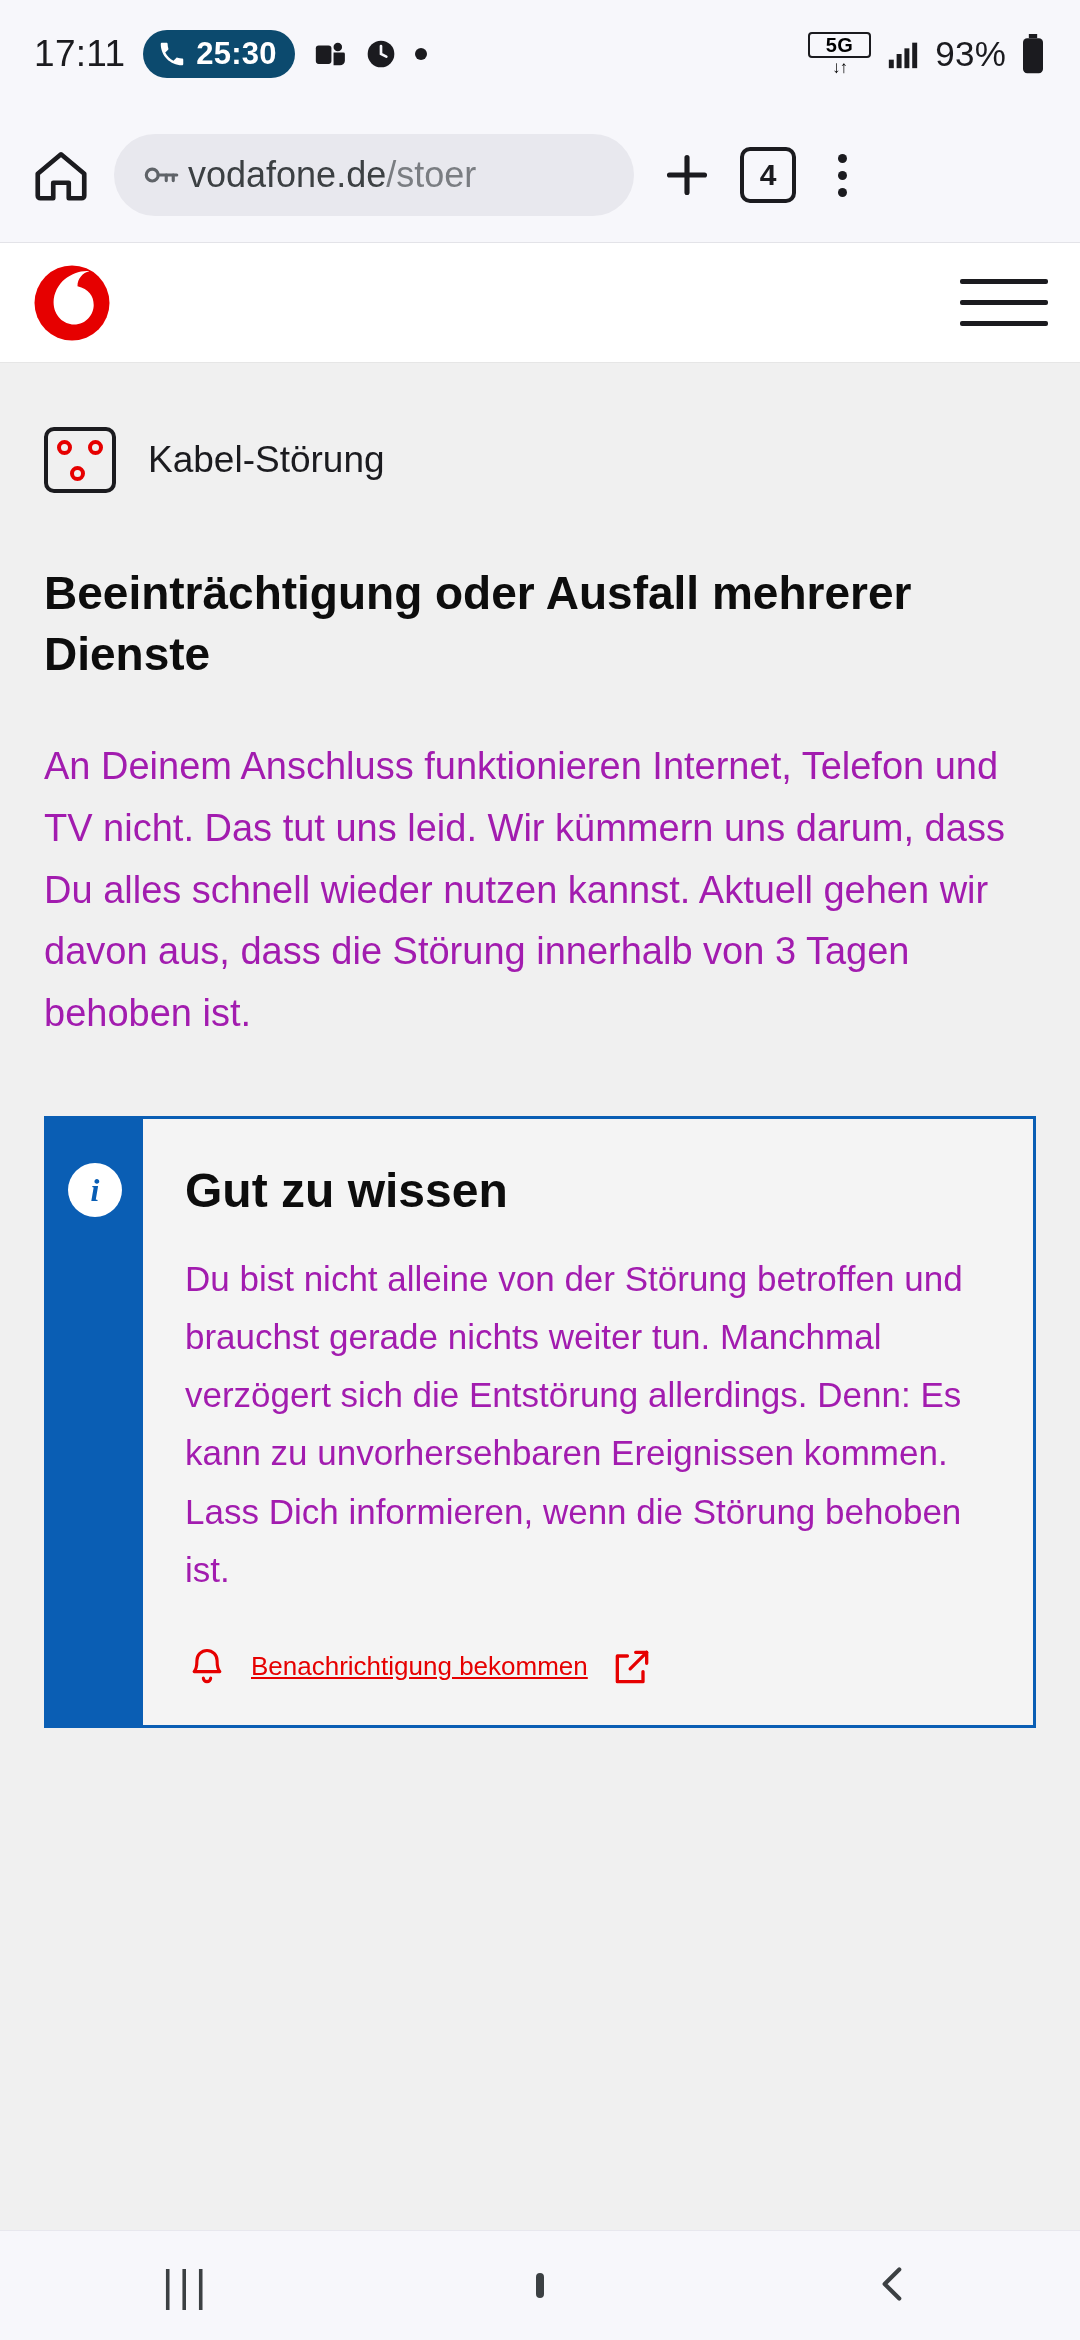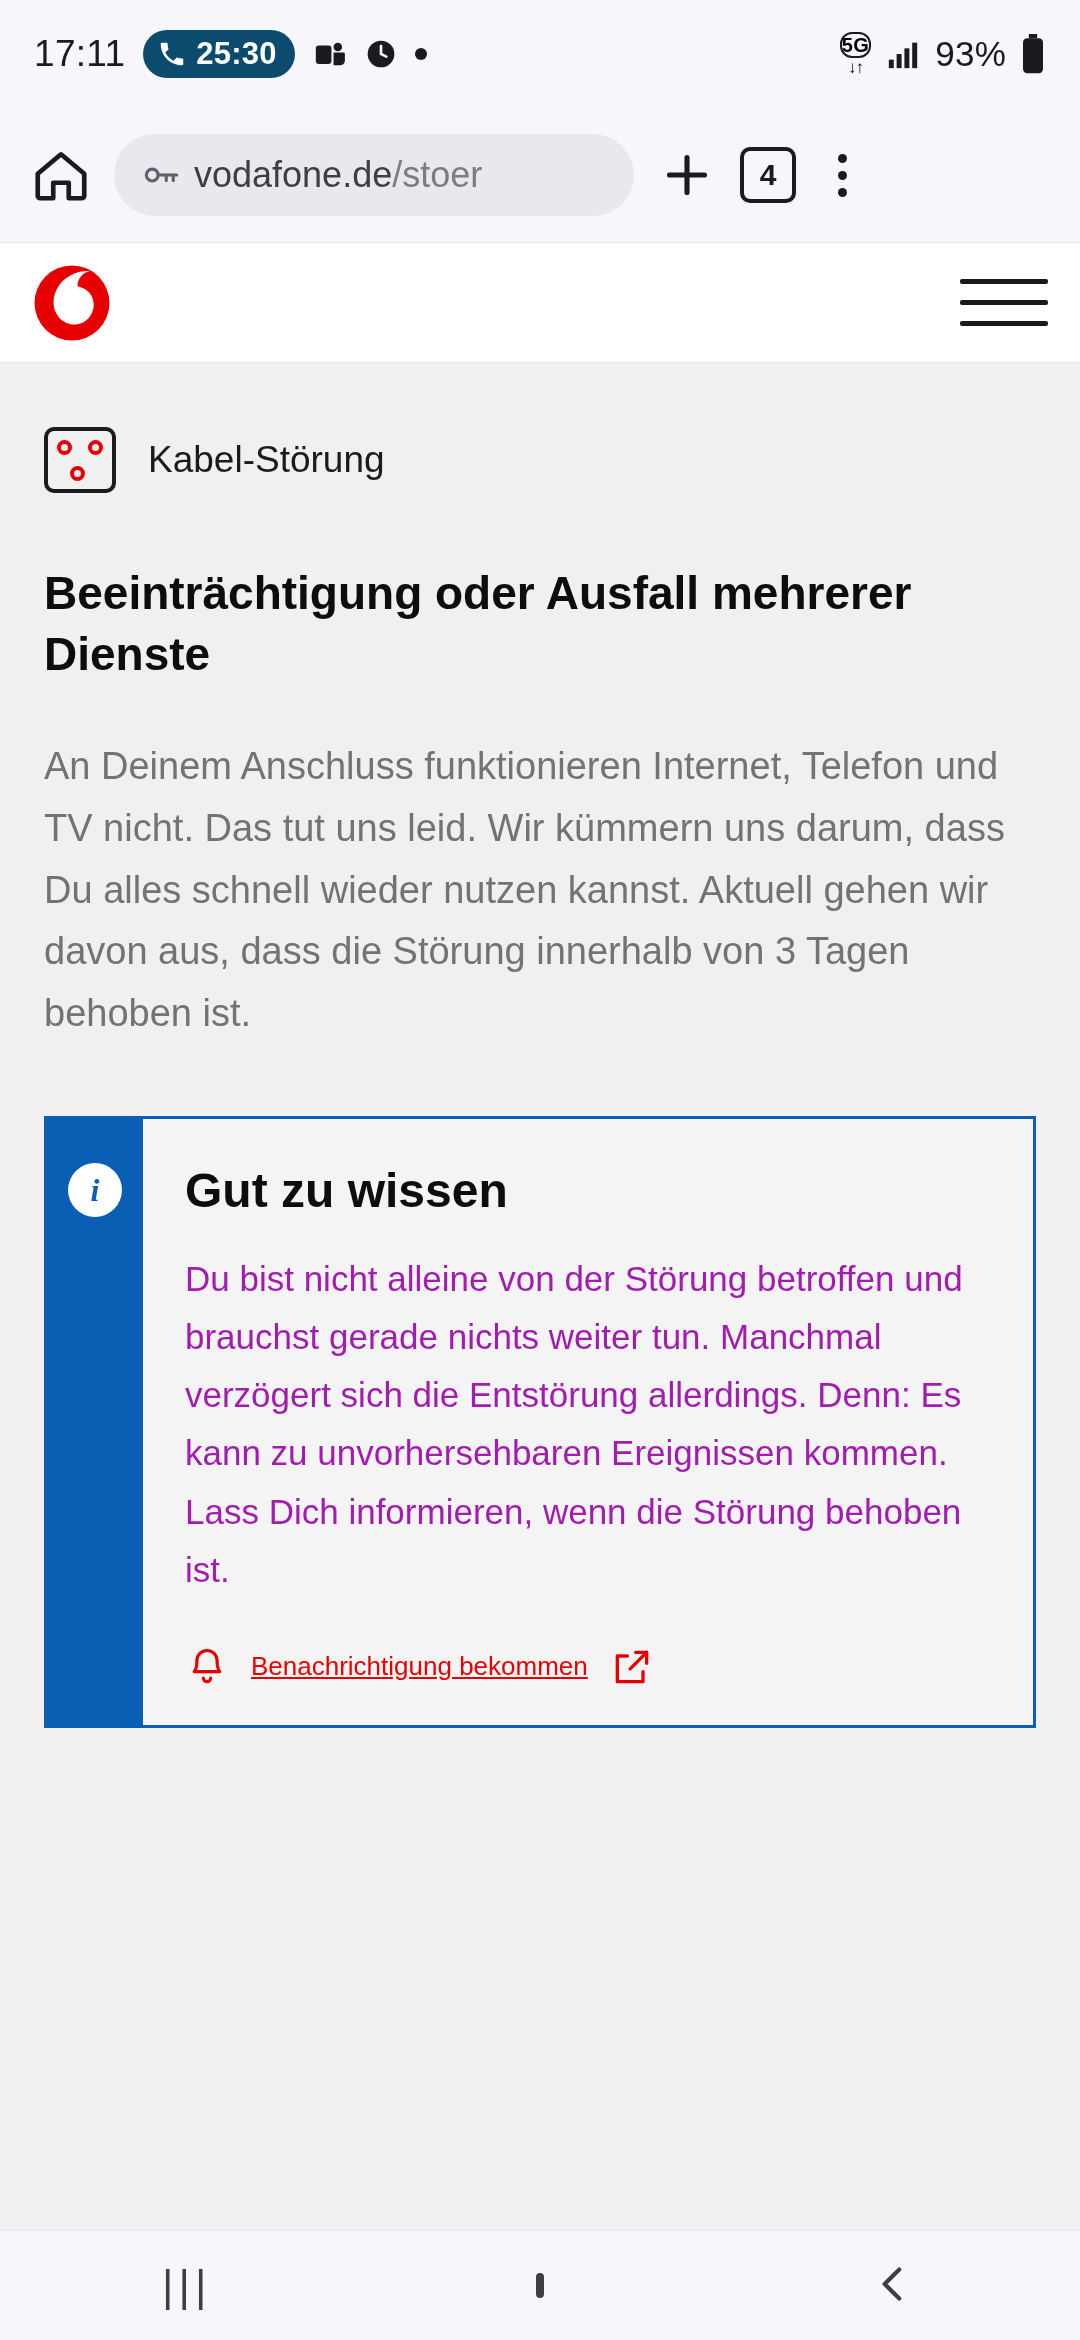--- a/index.html
+++ b/index.html
@@ -68,22 +68,22 @@
   }
   .net-badge {
     display: flex;
     flex-direction: column;
     align-items: center;
     line-height: 1;
   }
   .five-g {
     font-size: 20px;
     border: 2px solid #1b1b1f;
-    border-radius: 12px;
-    padding: 1px 0;
+    border-radius: 4px;
+    padding: 1px 16px;
     font-weight: bold;
     letter-spacing: 0.5px;
   }
   .arrows { font-size: 17px; margin-top: 1px; letter-spacing: -1px; }
   .battery-text {
     font-size: 35px;
     color: #1b1b1f;
     letter-spacing: 0.2px;
   }
 
@@ -100,21 +100,21 @@
   }
   .home-btn { width: 70px; height: 70px; display: flex; align-items: center; justify-content: center; }
   .urlbar {
     flex: 1;
     height: 82px;
     background: #e8e8ee;
     border-radius: 42px;
     display: flex;
     align-items: center;
     padding: 17px 26px;
-    gap: 12px;
+    gap: 6px;
     overflow: hidden;
     max-width: 520px;
   }
   .url-text {
     font-size: 36px;
     color: #3c4043;
     white-space: nowrap;
     overflow: hidden;
   }
   .url-text .dim { color: #7a7d82; }
@@ -192,21 +192,21 @@
   h1.page-title {
     font-size: 46px;
     line-height: 1.32;
     font-weight: bold;
     color: #0d0d0d;
     margin-bottom: 52px;
   }
   p.body-text {
     font-size: 38px;
     line-height: 1.62;
-    color: #737373;
+    color: #a21caf;
   }
 
   
   .infobox {
     margin-top: 72px;
     border: 3px solid #0a5eb4;
     background: #f4f4f4;
     display: flex;
     min-height: 540px;
   }

